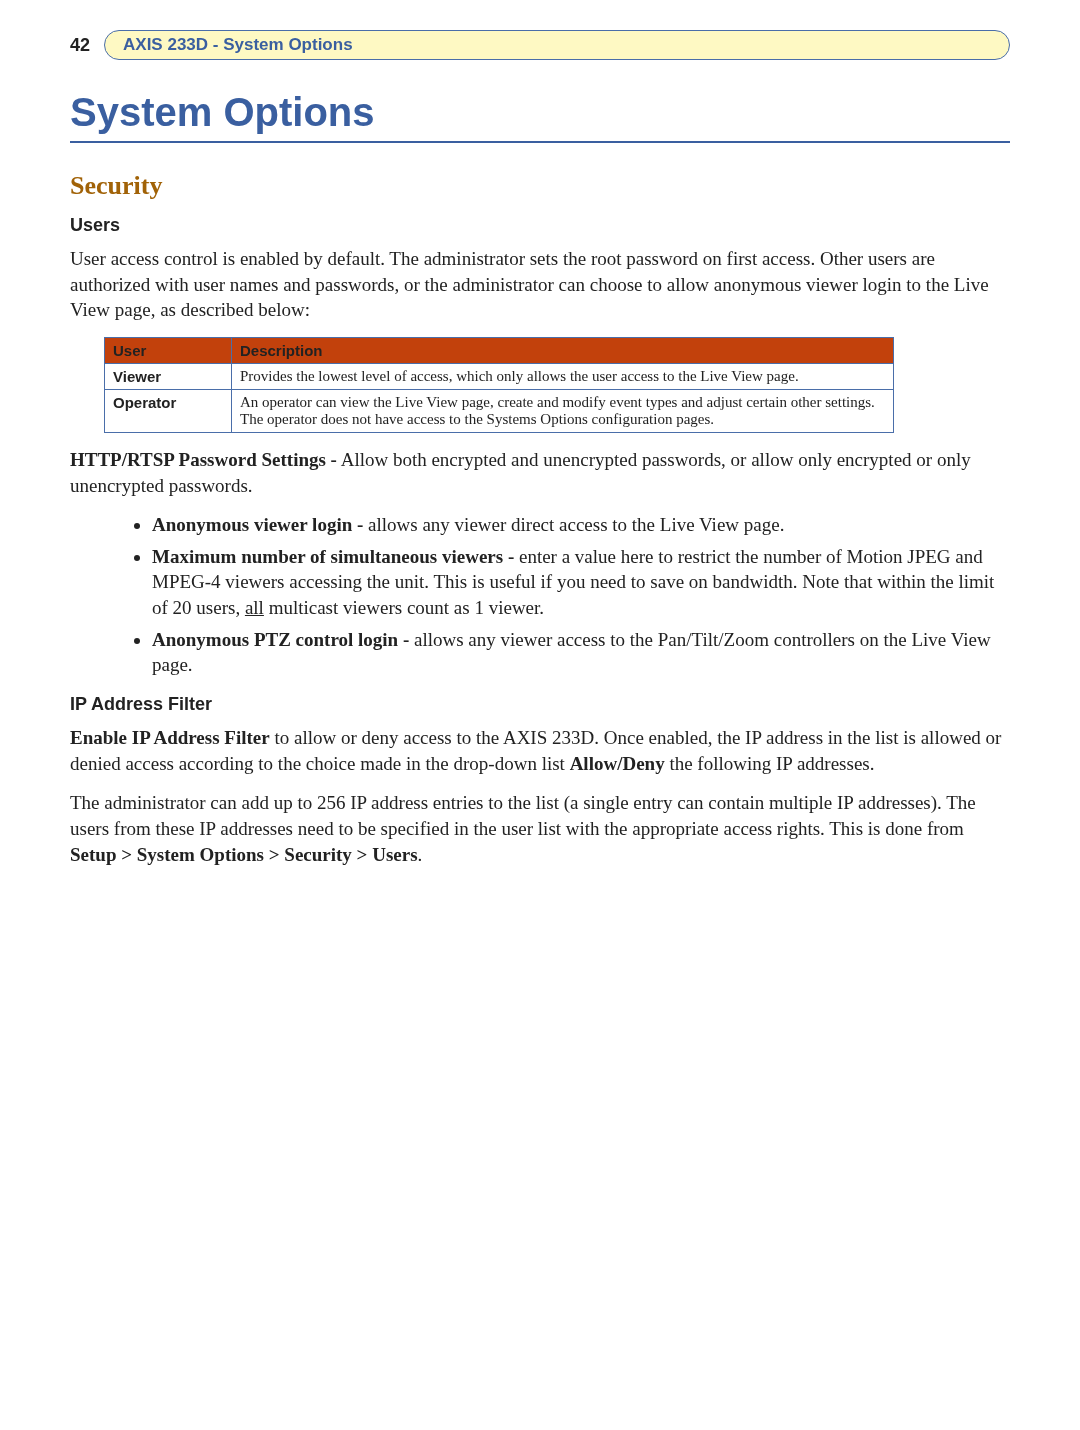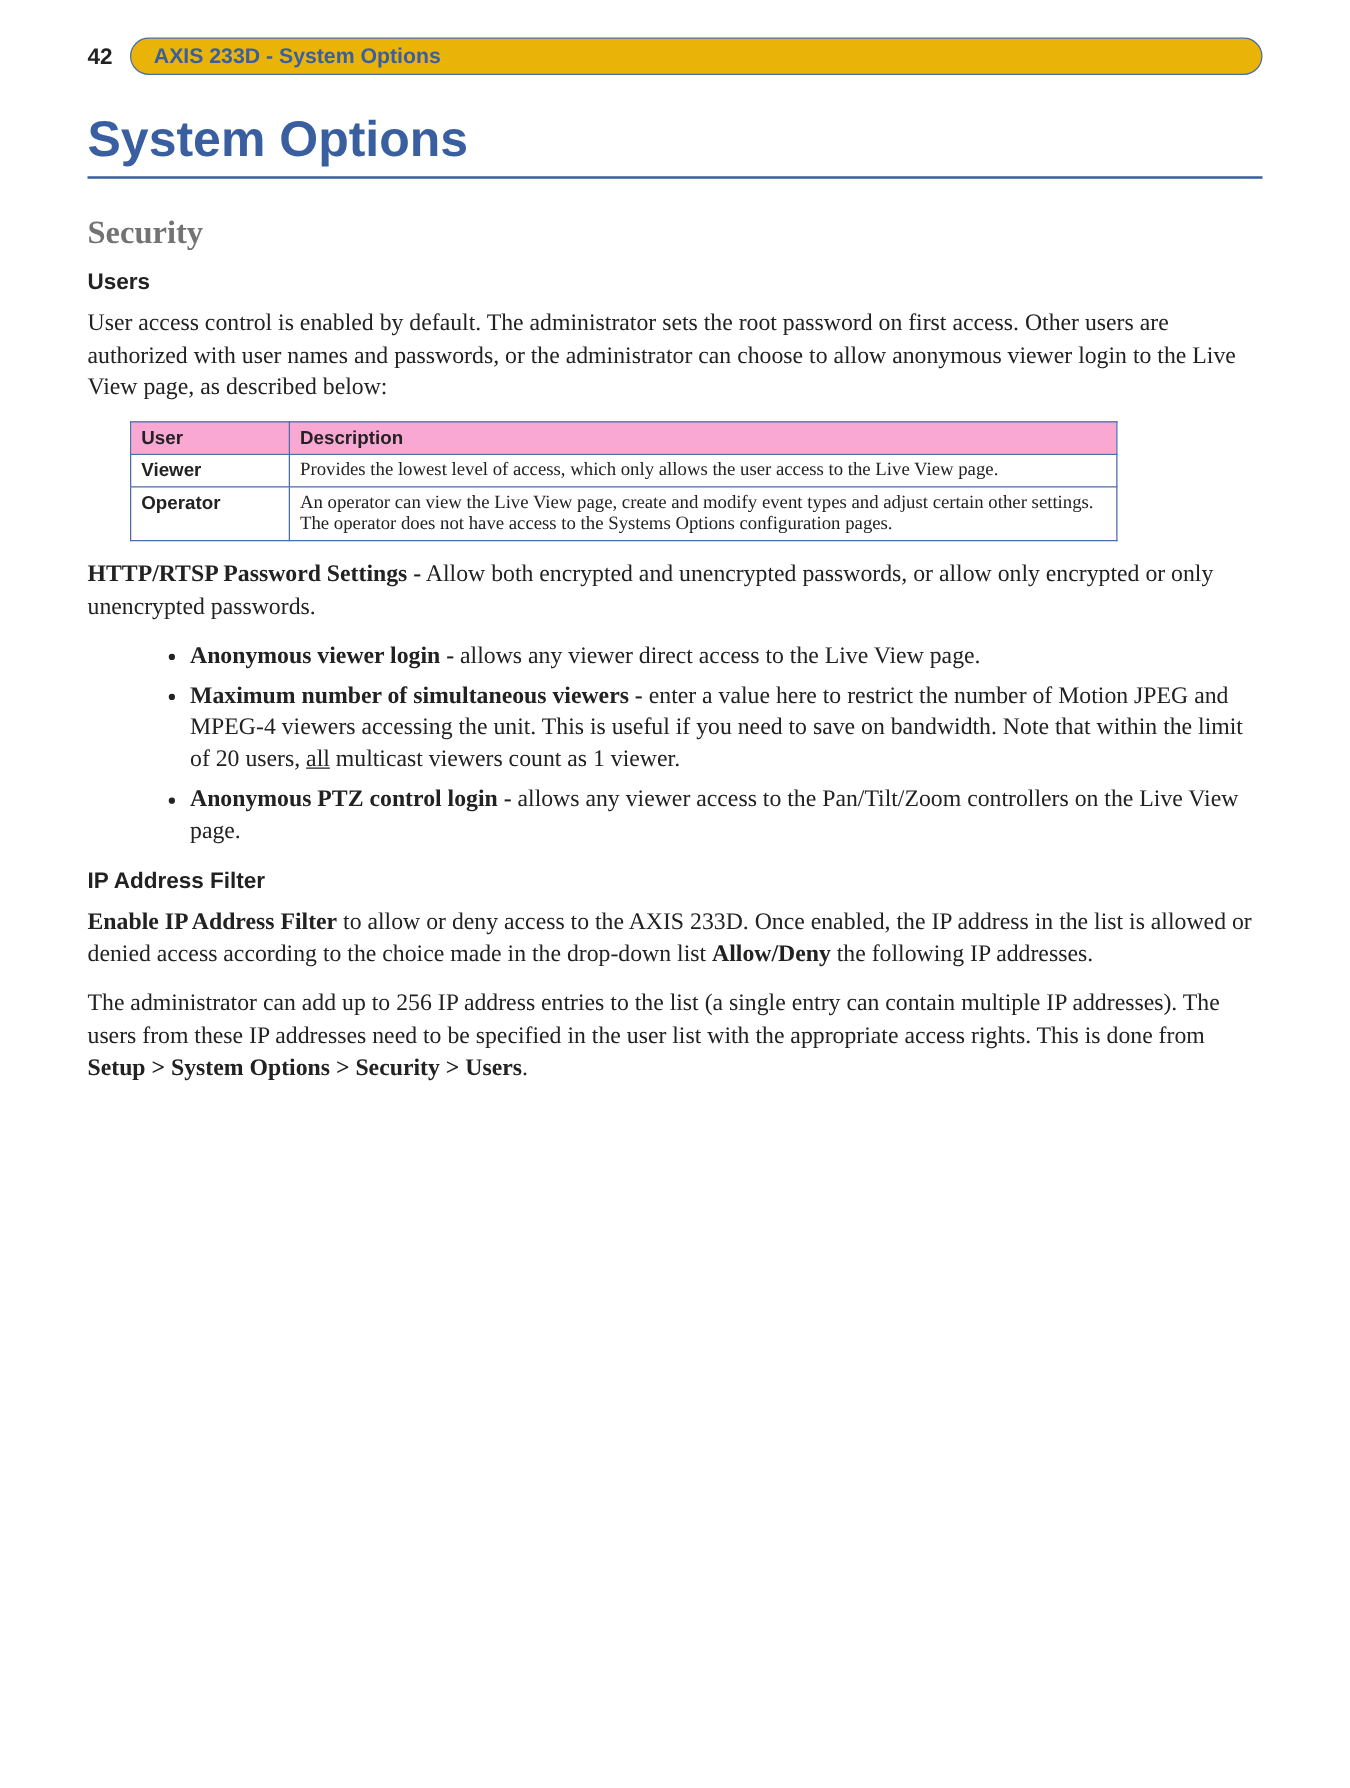--- a/index.html
+++ b/index.html
@@ -26,37 +26,37 @@
     font-size: 18px;
   }
   .header-capsule {
     flex: 1;
     border: 1px solid #4a6ea9;
     border-radius: 16px;
     padding: 4px 18px;
     color: #3a5fa0;
     font-weight: bold;
     font-size: 17px;
-    background: #eab308;
+    background: #fef9c3;
   }
   h1.page-title {
     font-family: "Trebuchet MS", "Lucida Sans", Arial, sans-serif;
     color: #3a5fa0;
     font-weight: 600;
     font-size: 40px;
     margin: 0 0 6px 0;
     border-bottom: 2px solid #3a5fa0;
     padding-bottom: 6px;
   }
   h2.section-title {
     font-family: Georgia, "Times New Roman", serif;
     font-weight: bold;
     font-size: 26px;
     margin: 28px 0 10px 0;
-    color: #737373;
+    color: #a16207;
   }
   h3.subheading {
     font-family: "Trebuchet MS", "Lucida Sans", Arial, sans-serif;
     font-weight: bold;
     font-size: 18px;
     margin: 14px 0 8px 0;
     color: #222;
   }
   p.body {
     font-size: 19px;
@@ -79,21 +79,21 @@
   }
   table.user-table th,
   table.user-table td {
     border: 1px solid #4a6ea9;
     padding: 4px 8px;
     text-align: left;
     vertical-align: top;
   }
   table.user-table th {
     font-weight: bold;
-    background: #f9a8d4;
+    background: #c2410c;
     color: #222;
   }
   table.user-table td.role {
     font-weight: bold;
     width: 110px;
     font-family: "Trebuchet MS", Arial, sans-serif;
   }
   table.user-table td.desc {
     font-family: Georgia, "Times New Roman", serif;
     font-size: 15px;

